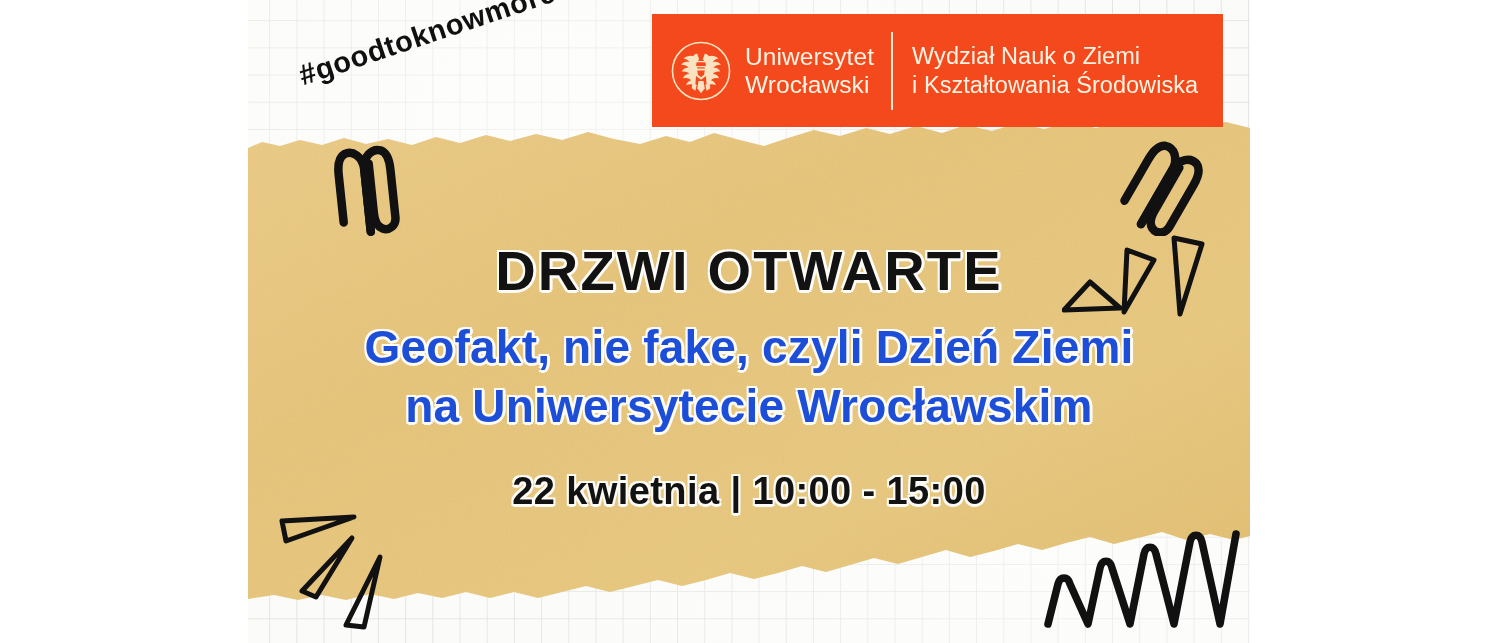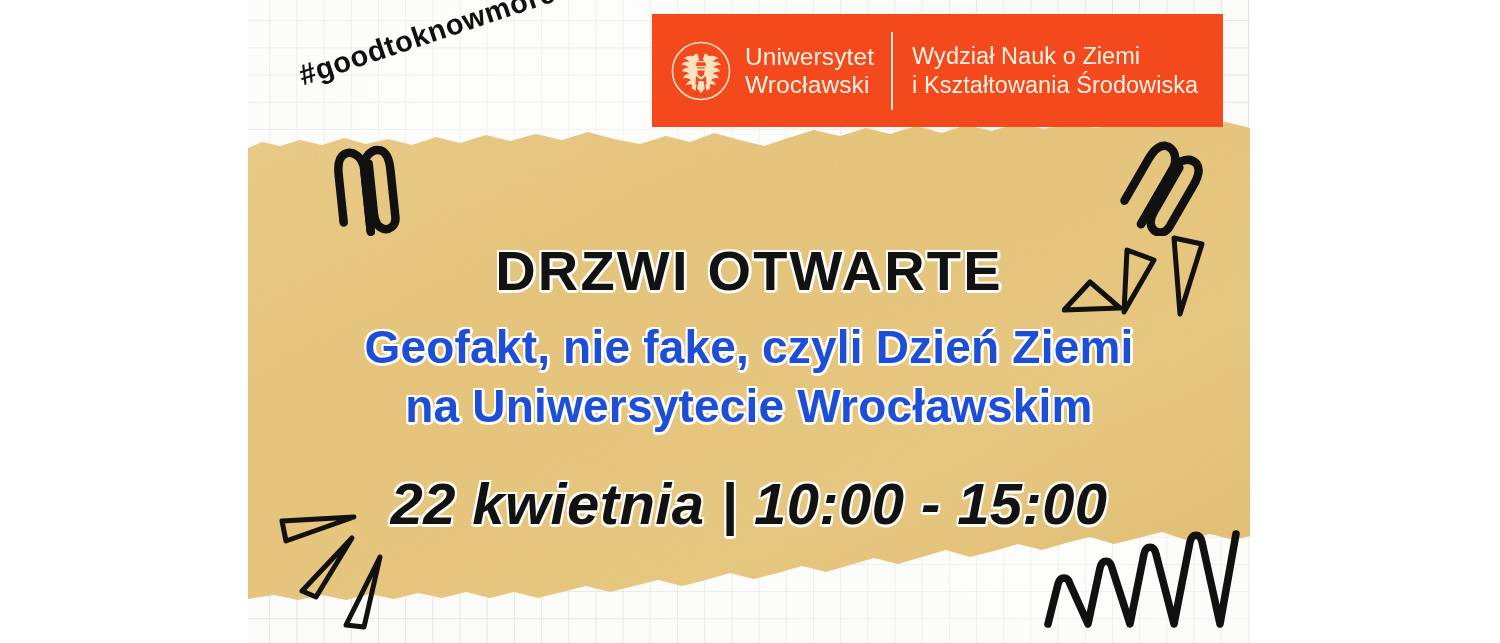--- a/index.html
+++ b/index.html
@@ -151,29 +151,28 @@
     letter-spacing: .2px;
     text-shadow:
       2px 2px 0 #fdfbf6, -2px 2px 0 #fdfbf6,
       2px -2px 0 #fdfbf6, -2px -2px 0 #fdfbf6,
       0 3px 0 #fdfbf6, 3px 0 0 #fdfbf6;
   }
   .datetime {
     position: absolute;
     top: 350px;
     left: 0; right: 0;
-    font-size: 58px;
+    font-size: 38px;
     font-weight: 700;
     letter-spacing: .4px;
     color: #121212;
     text-shadow:
       2px 2px 0 #fdfbf6, -2px 2px 0 #fdfbf6,
       2px -2px 0 #fdfbf6, -2px -2px 0 #fdfbf6,
       0 3px 0 #fdfbf6;
-    font-style: italic;
   }
 
   
   .deco {
     position: absolute;
     z-index: 8;
     pointer-events: none;
   }
   .clip-left  { left: 326px; top: 136px; width: 80px;  height: 100px; }
   .clip-right { left: 1118px; top: 136px; width: 90px; height: 100px; }

